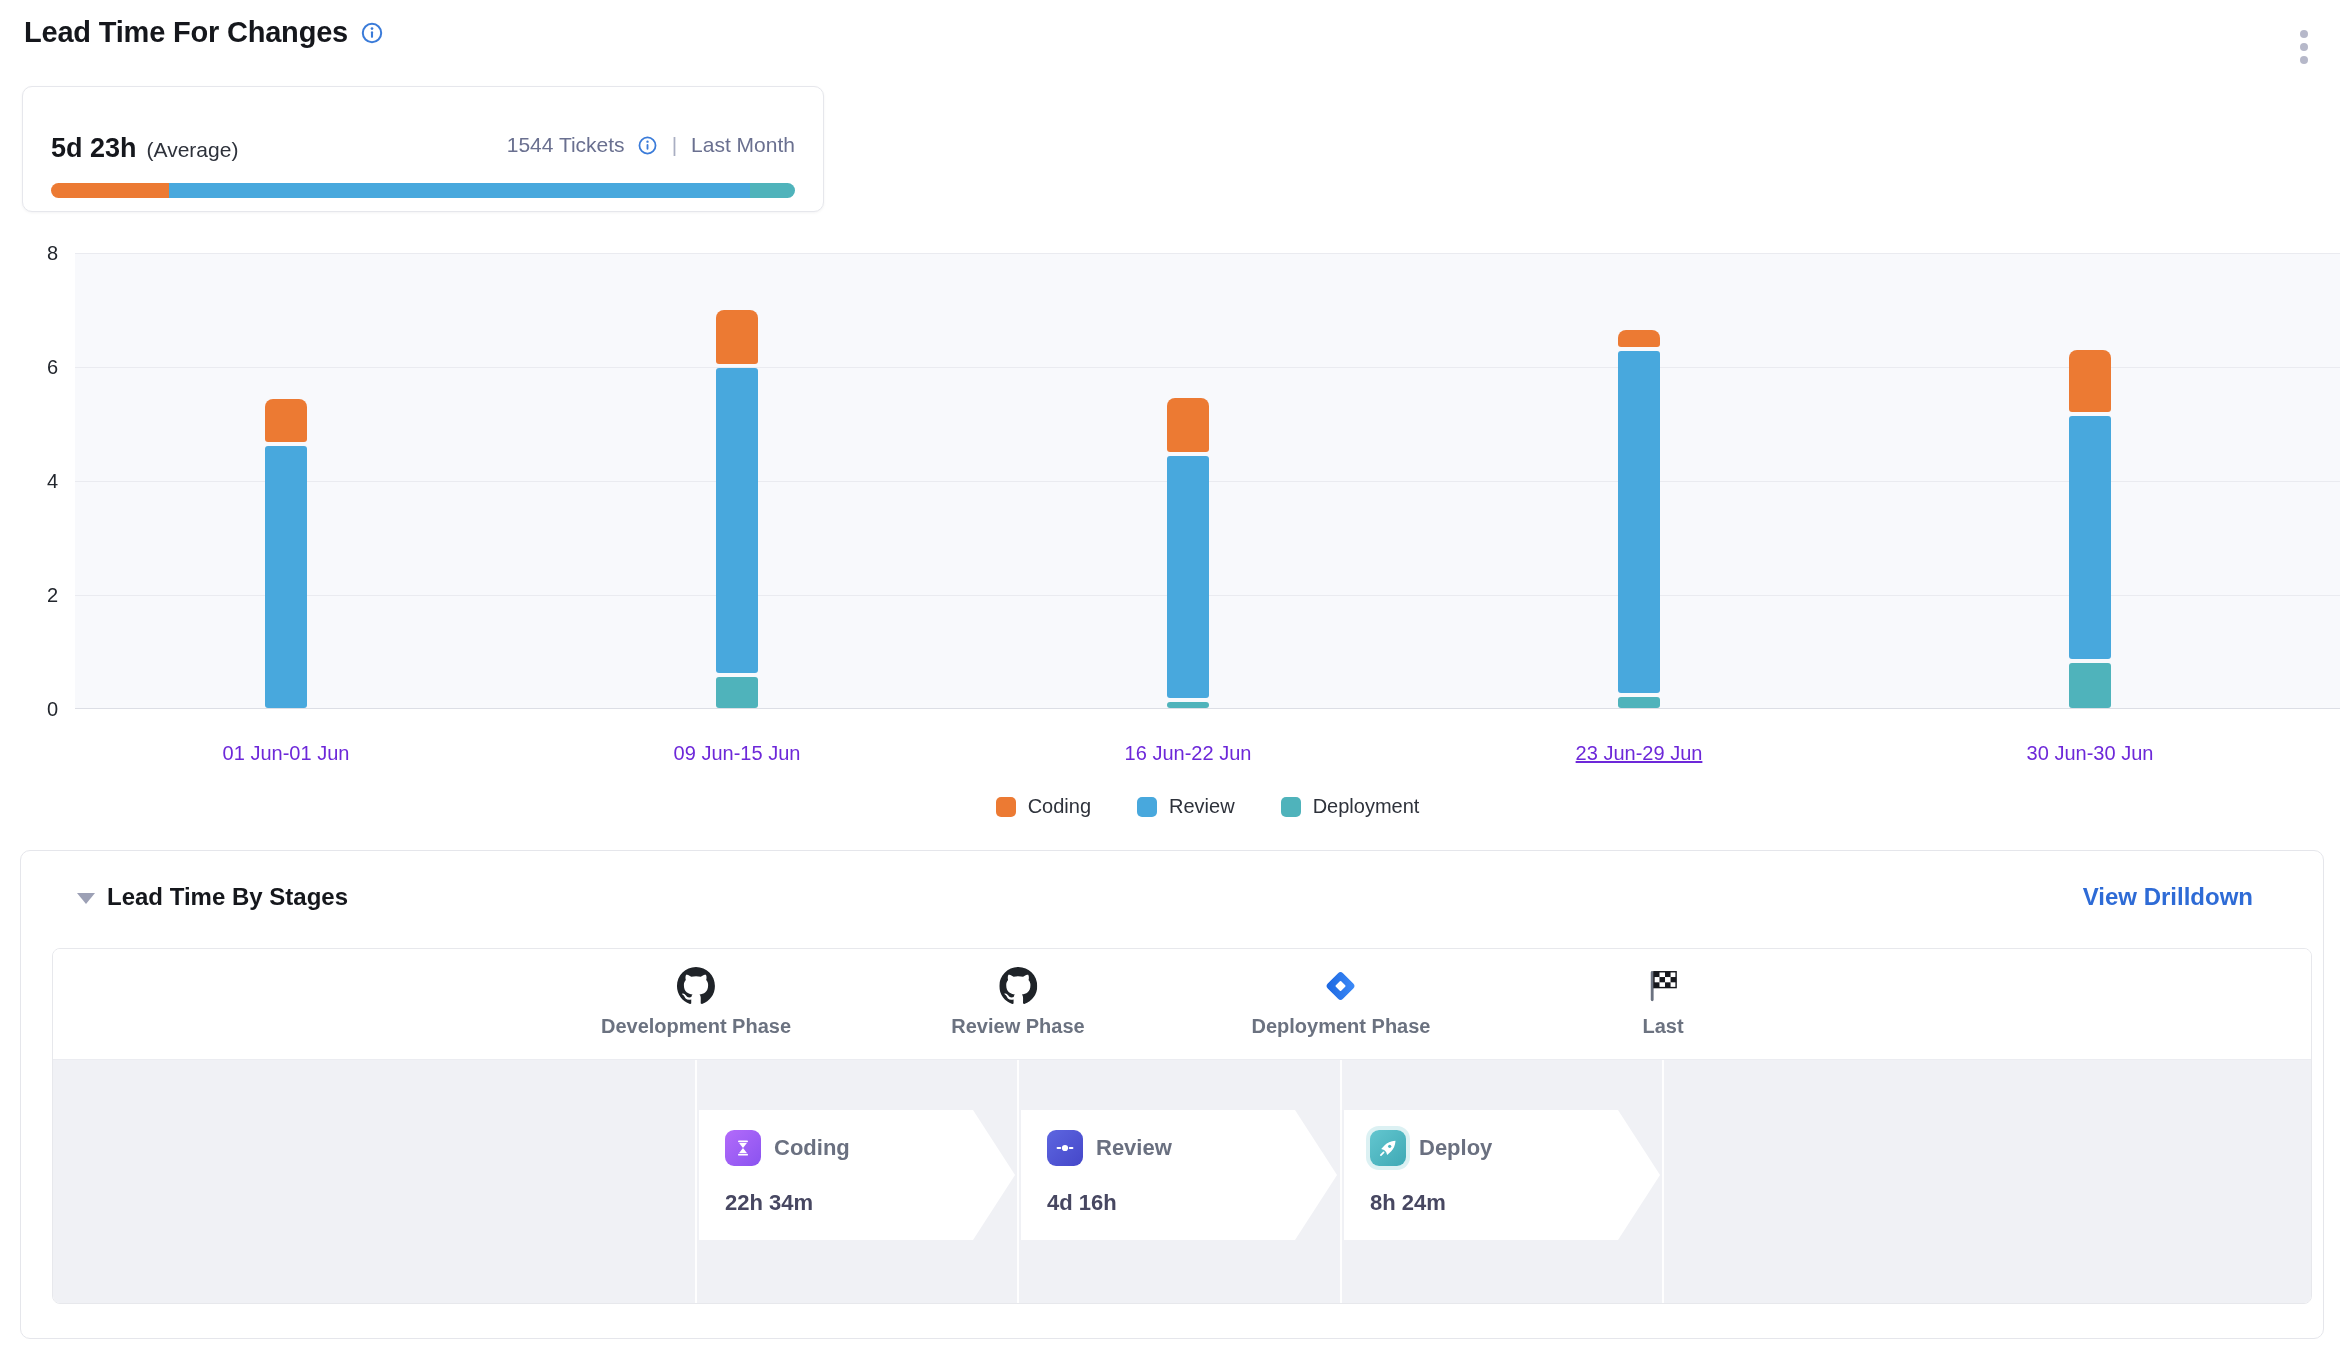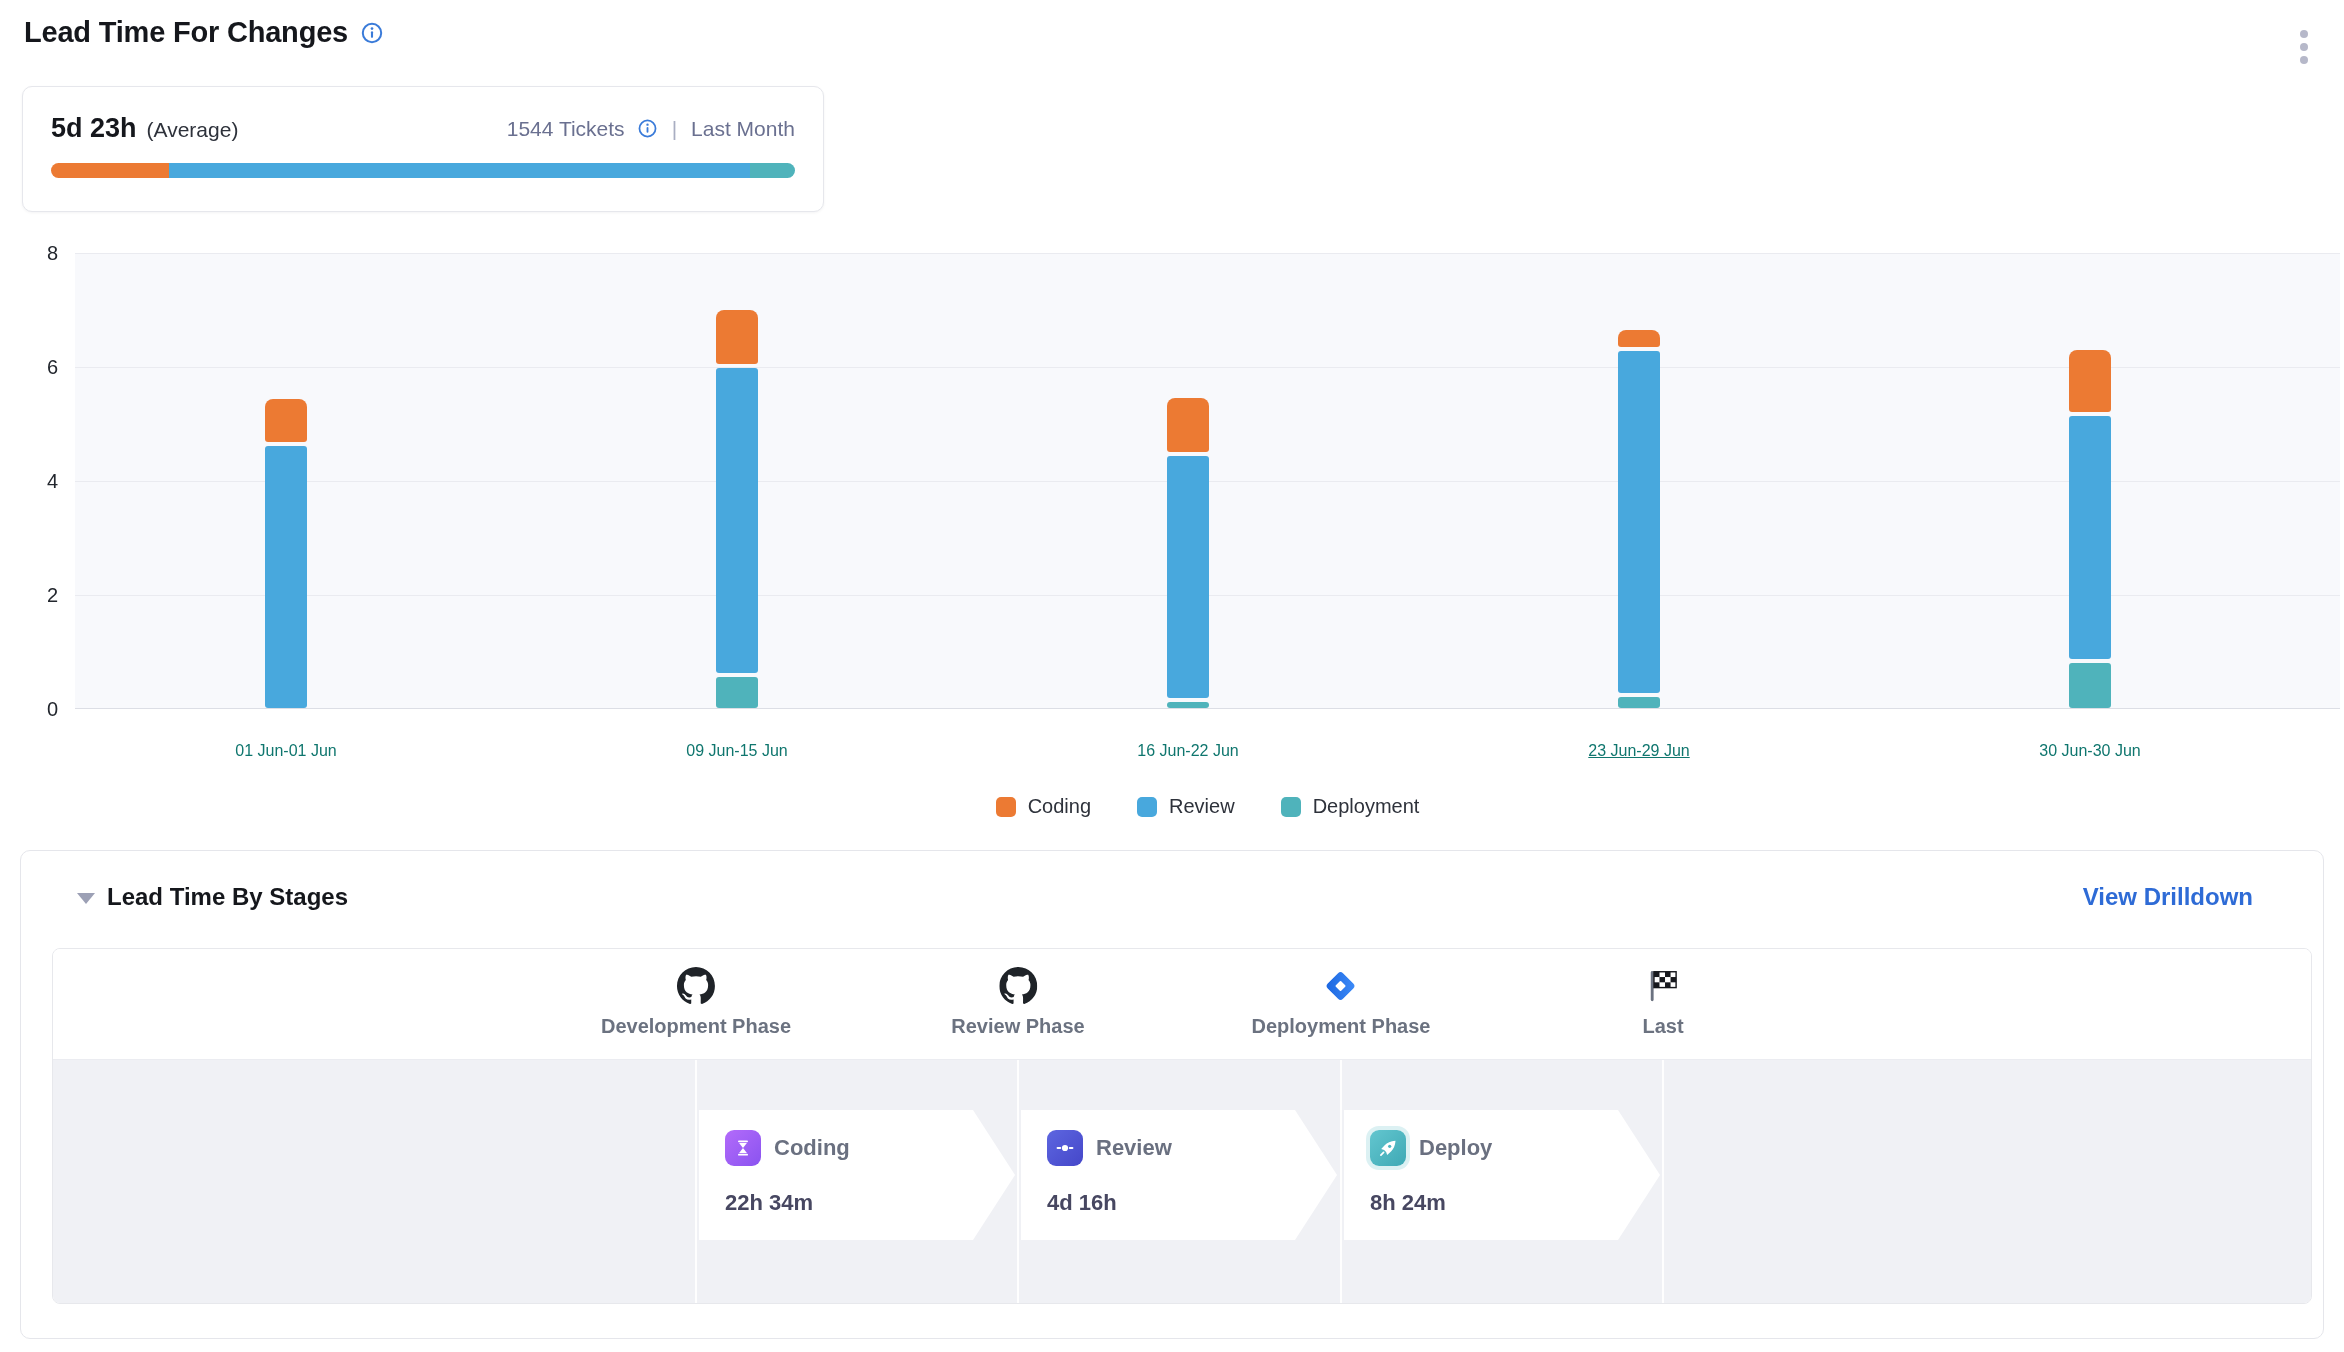--- a/index.html
+++ b/index.html
@@ -14,39 +14,39 @@
   .info-icon { width:24px; height:24px; color:#3a7bd9; display:inline-flex; cursor:pointer; }
   .info-icon svg { width:100%; height:100%; }
   .kebab { position:absolute; right:32px; top:26px; display:flex; flex-direction:column; gap:5px; cursor:pointer; padding:4px; }
   .kebab i { width:8px; height:8px; border-radius:50%; background:#b6b8c9; }
   
   .summary-card {
     position:absolute; left:22px; top:86px; width:802px; height:126px;
     border:1px solid #e6e7ec; border-radius:10px; background:#fff;
     box-shadow:0 1px 3px rgba(20,24,40,.05); padding:26px 28px 0 28px;
   }
-  .summary-row { display:flex; align-items:center; justify-content:space-between; }
+  .summary-row { display:flex; align-items:flex-start; justify-content:space-between;margin-top:20px; }
   .summary-left { display:flex; align-items:baseline; gap:10px; }
   .summary-value { font-size:27px; font-weight:bold; color:#15171c; }
   .summary-suffix { font-size:21px; color:#2e323b; }
   .summary-right { display:flex; align-items:center; gap:12px; font-size:21px; color:#6a7090; }
   .summary-right .info-icon { width:21px; height:21px; }
   .summary-divider { color:#a9aec2; padding:0 2px; }
   .summary-bar { margin-top:19px; height:15px; border-radius:8px; overflow:hidden; display:flex; width:100%; }
   .summary-bar i { height:100%; }
   
   .y-axis-labels { position:absolute; left:0; top:0; }
   .ytick { position:absolute; left:0; width:58px; text-align:right; font-size:20px; color:#23272e; line-height:28px; }
   .chart-plot { position:absolute; left:75px; top:253px; width:2265px; height:456px; background:#f8f9fc; }
   .gridline { position:absolute; left:0; right:0; height:1px; background:#eaebf0; }
   .gridline.zero { background:#dcdee5; }
   .bar { position:absolute; bottom:1px; width:42px; display:flex; flex-direction:column; justify-content:flex-end; gap:4px; cursor:pointer; }
   .seg { width:100%; border-radius:3px; }
   .seg:first-child { border-radius:8px 8px 3px 3px; }
-  .xtick { position:absolute; top:742px; transform:translateX(-50%); font-size:16px; color:#0f766e; white-space:nowrap; }
+  .xtick { position:absolute; top:742px; transform:translateX(-50%); font-size:20px; color:#6d28d9; white-space:nowrap; }
   .chart-legend { position:absolute; left:75px; top:795px; width:2265px; display:flex; justify-content:center; gap:46px; }
   .legend-item { display:flex; align-items:center; gap:12px; cursor:pointer; }
   .legend-swatch { width:20px; height:20px; border-radius:5px; }
   .legend-label { font-size:20px; color:#2e323b; }
   
   .stages-panel { position:absolute; left:20px; top:850px; width:2304px; height:489px; border:1px solid #e5e6eb; border-radius:10px; background:#fff; }
   .stages-header { position:absolute; left:0; right:0; top:30px; height:36px; }
   .caret { position:absolute; left:56px; top:12px; width:0; height:0; border-left:9px solid transparent; border-right:9px solid transparent; border-top:11px solid #9ca0b5; cursor:pointer; }
   .stages-title { position:absolute; left:86px; top:2px; font-size:24px; font-weight:bold; color:#15171c; }
   .drilldown-link { position:absolute; right:70px; top:2px; font-size:24px; font-weight:bold; color:#2e6bd6; cursor:pointer; text-decoration:none; }

